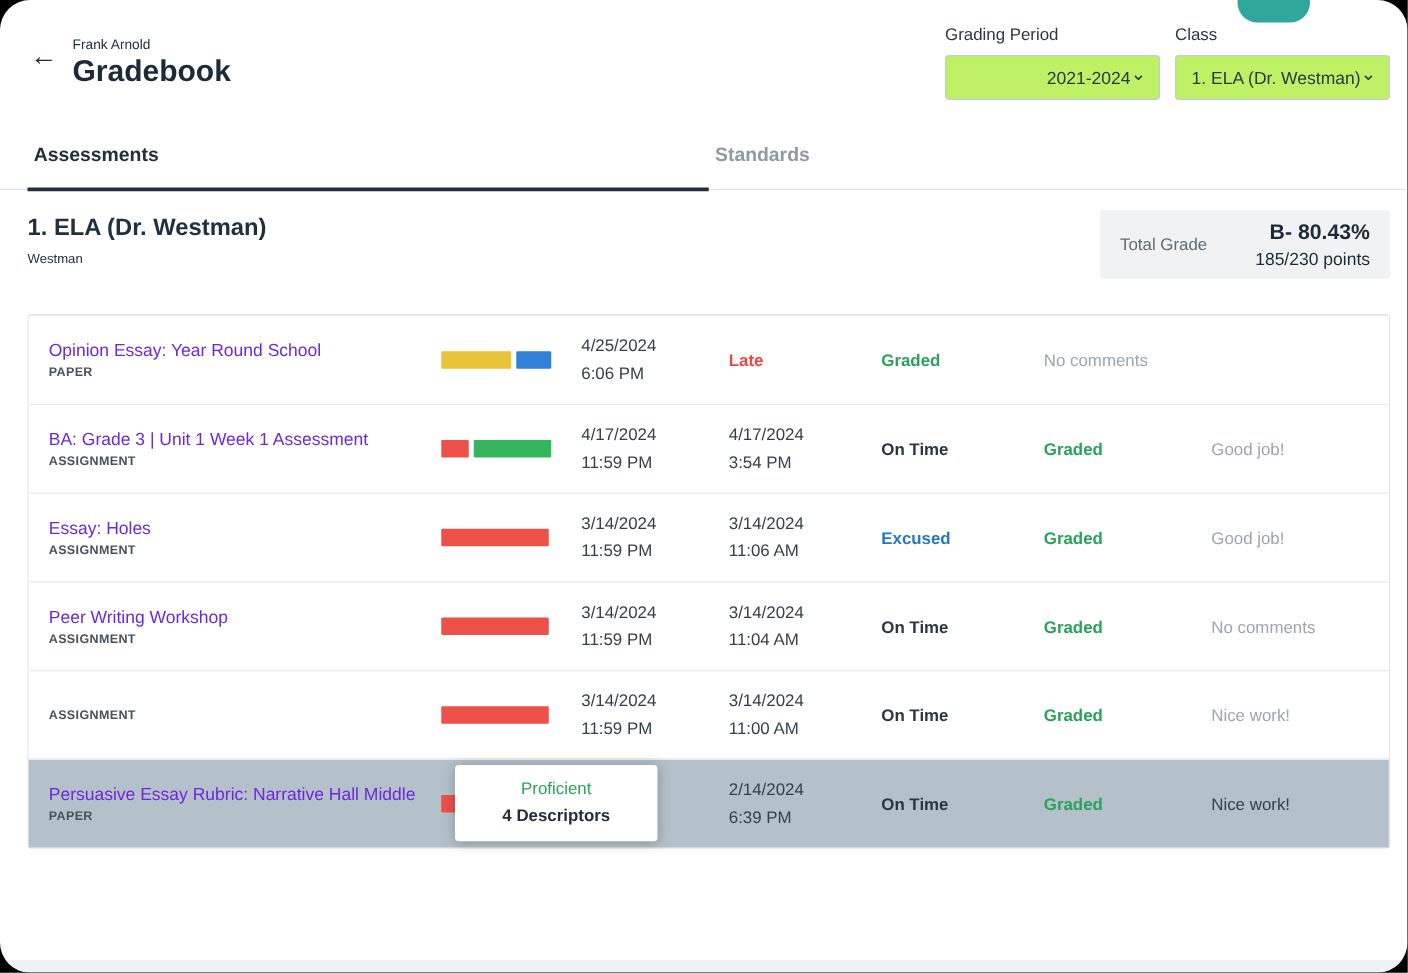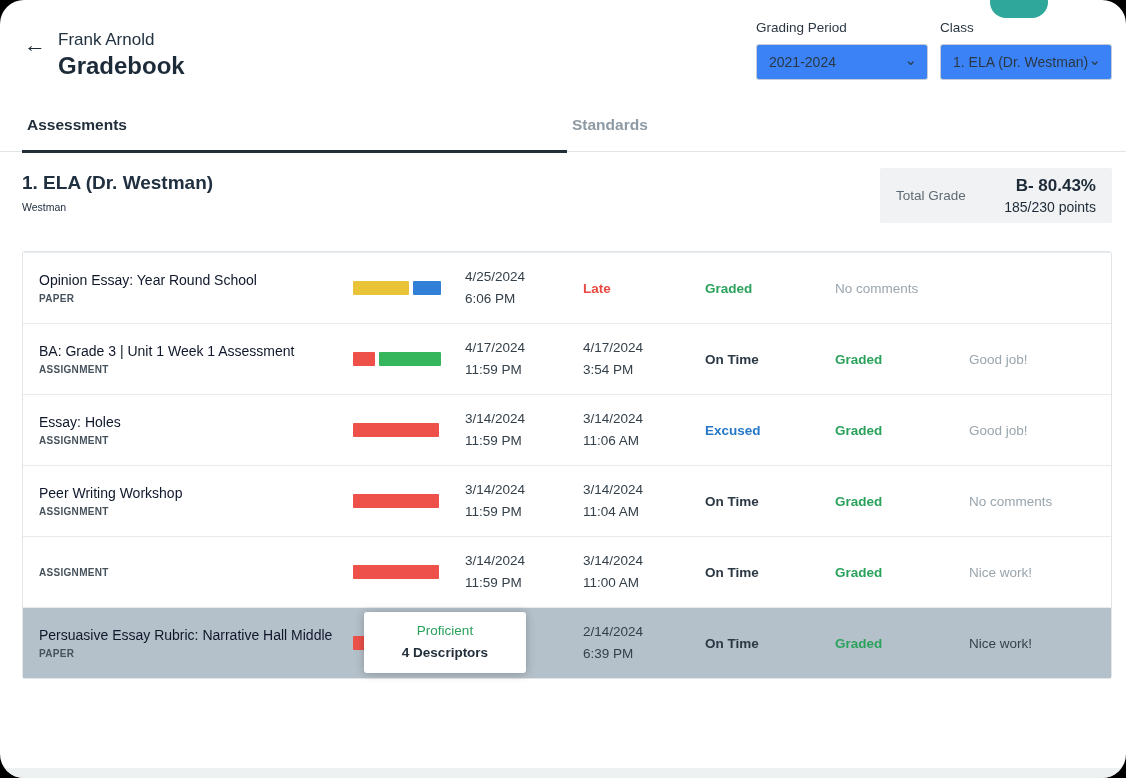--- a/index.html
+++ b/index.html
@@ -4,28 +4,28 @@
 <style>
   html,body { margin:0; padding:0; background:#000; font-family:"Liberation Sans", sans-serif; }
   .page {
     position:relative; width:1126px; height:778px; margin:0 auto;
     background:#fff; border-radius:24px; overflow:hidden; box-sizing:border-box;
   }
   
   .topbar { display:flex; justify-content:space-between; align-items:flex-start; padding:20px 14px 0 24px; }
   .title-group { display:flex; align-items:flex-start; gap:12px; }
   .back-btn { font-size:22px; font-weight:bold; color:#1d2b38; margin-top:14px; cursor:pointer; line-height:1; }
-  .user-name { font-size:17px; color:#223240; margin-top:10px; }
+  .user-name { font-size:11px; color:#223240; margin-top:10px; }
   .page-title { font-size:24px; font-weight:bold; color:#1d2b38; margin:2px 0 0 0; }
   .filters { display:flex; gap:12px; padding-right:0; }
   .filter { display:flex; flex-direction:column; }
   .filter-label { font-size:13.5px; color:#2b3844; margin-bottom:9px; }
   .select {
     width:172px; height:36px; box-sizing:border-box; border:1px solid #c6ccd2; border-radius:3px;
-    background:#3b82f6; display:flex; align-items:center; justify-content:space-between;
+    background:#bef264; display:flex; align-items:center; justify-content:flex-end;
     padding:0 10px 0 12px; font-size:14px; color:#2b3844; cursor:pointer;
   }
   .chevron { font-size:15px; color:#2b3844; line-height:1; margin-top:-6px; }
   .teal-pill { position:absolute; top:-14px; right:78px; width:58px; height:32px; border-radius:16px; background:#2fa89b; }
   
   .tabs { display:flex; margin-top:24px; border-bottom:1px solid #e2e5e8; padding:0 14px 0 22px; }
   .tab { width:50%; box-sizing:border-box; padding:12px 0 16px 5px; font-size:15.5px; font-weight:bold;
          color:#8e9aa4; border-bottom:3px solid transparent; margin-bottom:-2px; cursor:pointer; }
   .tab.active { color:#222f3b; border-bottom-color:#222f3b; }
   
@@ -41,21 +41,21 @@
   .tg-points { font-size:14px; color:#1d2b38; margin-top:3px; }
   
   .table-card { position:relative; border:1px solid #e2e5e8; border-radius:3px; }
   .trow { display:grid; grid-template-columns:330px 112px 118px 122px 130px 134px 1fr;
           align-items:center; min-height:70px; border-top:1px solid #e8ebed; background:#fff; }
   .trow.head { min-height:46px; border-top:none; }
   .trow.selected { background:#b5c1ca; }
   .cell { padding-right:10px; font-size:13.5px; box-sizing:border-box; }
   .cell.first { padding-left:16px; }
   .col-head { font-size:13.5px; font-weight:bold; color:#222f3b; }
-  .a-title { font-size:14px; color:#0f172a; margin-bottom:5px; }
+  .a-title { font-size:14px; color:#6d28d9; margin-bottom:5px; }
   .a-type  { font-size:10px; font-weight:bold; letter-spacing:.3px; color:#46525c; }
   .score-bar { display:flex; gap:4px; }
   .seg { height:14px; border-radius:1px; display:block; }
   .dt { color:#333f49; line-height:1.6; }
   .submission { font-weight:bold; color:#2b3844; }
   .submission.late { color:#e84a41; }
   .submission.excused { color:#2577c8; }
   .completion { font-weight:bold; color:#2aa25c; }
   .comments { color:#9aa5ad; }
   .comments.dark { color:#333f49; }

